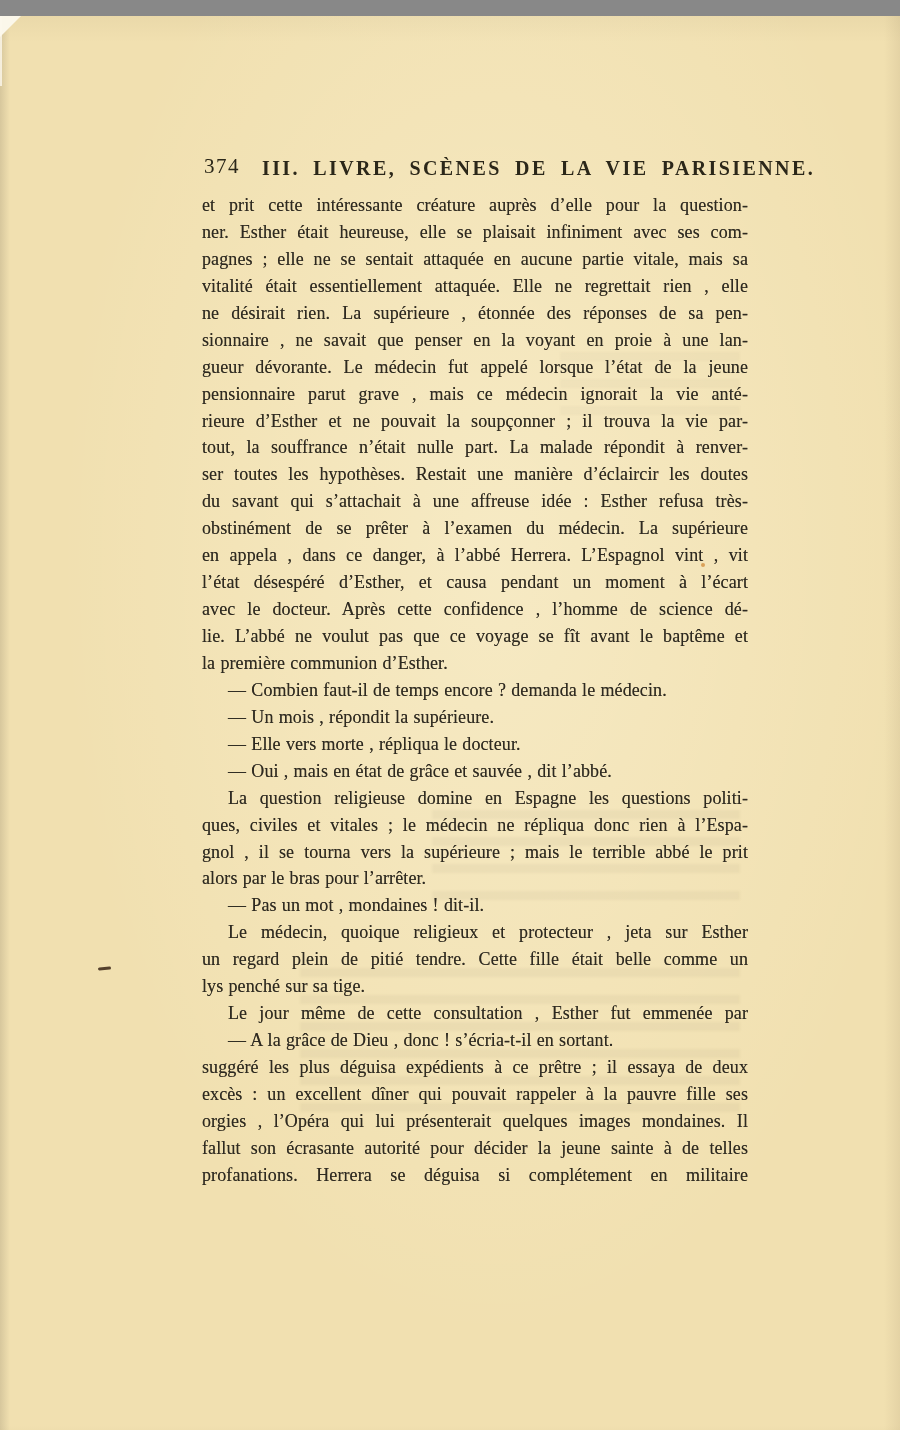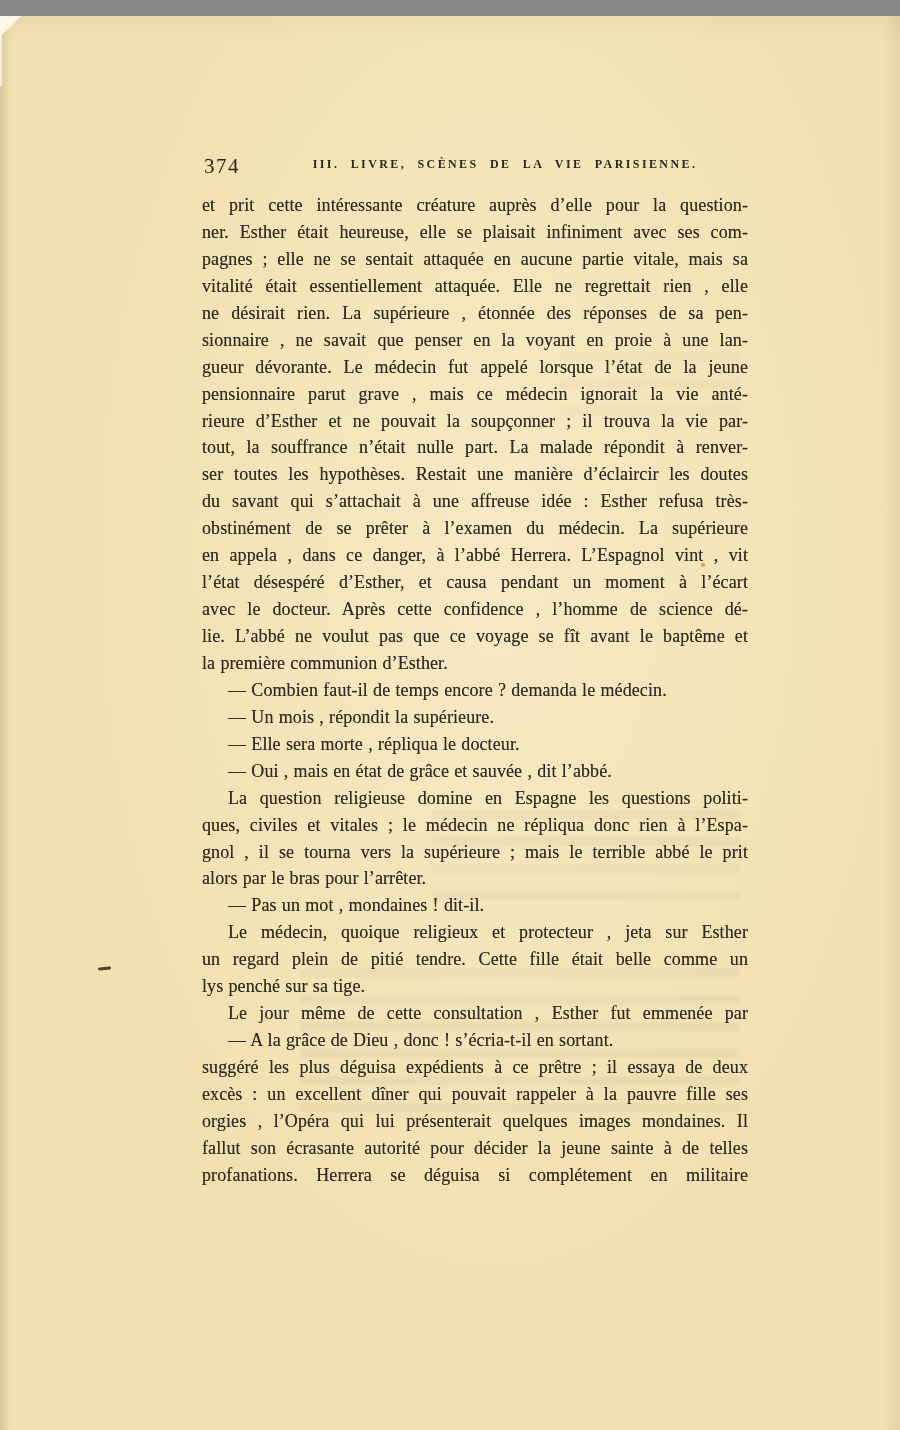--- a/index.html
+++ b/index.html
@@ -22,21 +22,21 @@
   .header {
     position: absolute;
     top: 138px; left: 202px; width: 546px; height: 30px;
   }
   .page-number {
     position: absolute; left: 2px; top: 0;
     font-size: 21px; letter-spacing: 1.5px; color: #2b2719;
   }
   .running-title {
     display: block; text-align: center; padding-left: 60px;
-    font-size: 12px; font-weight: 700;
+    font-size: 20px; font-weight: 700;
     letter-spacing: 2.4px; word-spacing: 6px;
     padding-top: 3px; color: #2b2719;
     white-space: nowrap;
   }
   .textblock {
     position: absolute;
     top: 176px; left: 202px; width: 546px;
   }
   .line {
     height: 26.95px; line-height: 26.95px;
@@ -119,21 +119,21 @@
     <div class="line j">ser toutes les hypothèses. Restait une manière d’éclaircir les doutes</div>
     <div class="line j">du savant qui s’attachait à une affreuse idée : Esther refusa très-</div>
     <div class="line j">obstinément de se prêter à l’examen du médecin. La supérieure</div>
     <div class="line j">en appela , dans ce danger, à l’abbé Herrera. L’Espagnol vint , vit</div>
     <div class="line j">l’état désespéré d’Esther, et causa pendant un moment à l’écart</div>
     <div class="line j">avec le docteur. Après cette confidence , l’homme de science dé-</div>
     <div class="line j">lie. L’abbé ne voulut pas que ce voyage se fît avant le baptême et</div>
     <div class="line">la première communion d’Esther.</div>
     <div class="line ind">— Combien faut-il de temps encore ? demanda le médecin.</div>
     <div class="line ind">— Un mois , répondit la supérieure.</div>
-    <div class="line ind">— Elle sera morte , répliqua le docteur.</div>
+    <div class="line ind">— Elle vers morte , répliqua le docteur.</div>
     <div class="line ind">— Oui , mais en état de grâce et sauvée , dit l’abbé.</div>
     <div class="line ind j">La question religieuse domine en Espagne les questions politi-</div>
     <div class="line j">ques, civiles et vitales ; le médecin ne répliqua donc rien à l’Espa-</div>
     <div class="line j">gnol , il se tourna vers la supérieure ; mais le terrible abbé le prit</div>
     <div class="line">alors par le bras pour l’arrêter.</div>
     <div class="line ind">— Pas un mot , mondaines ! dit-il.</div>
     <div class="line ind j">Le médecin, quoique religieux et protecteur , jeta sur Esther</div>
     <div class="line j">un regard plein de pitié tendre. Cette fille était belle comme un</div>
     <div class="line">lys penché sur sa tige.</div>
     <div class="line ind j">Le jour même de cette consultation , Esther fut emmenée par</div>

